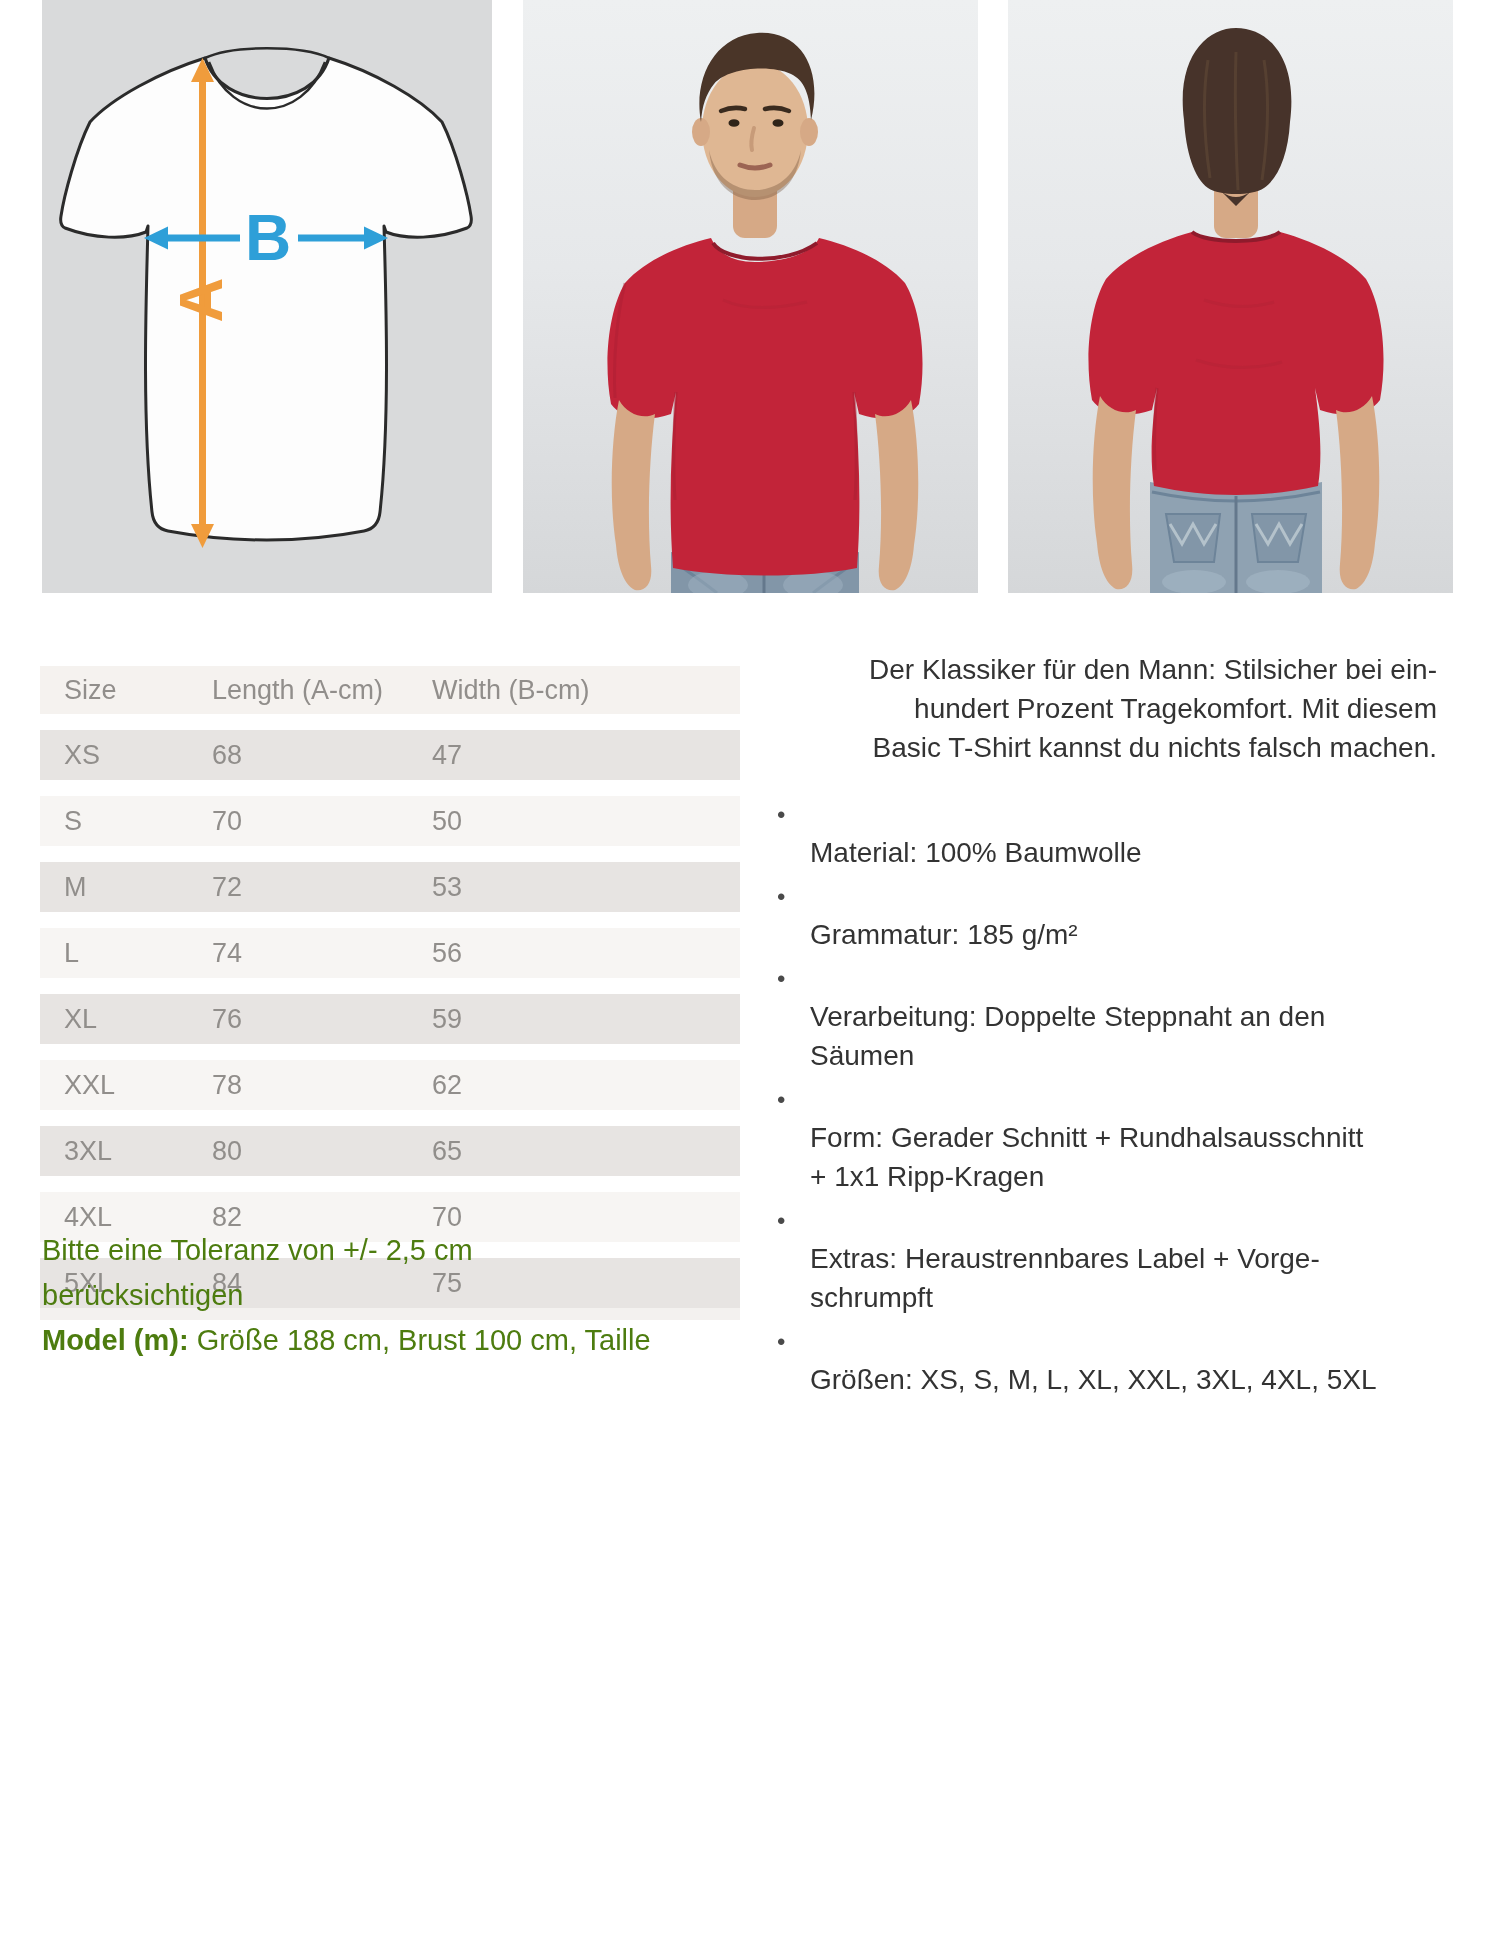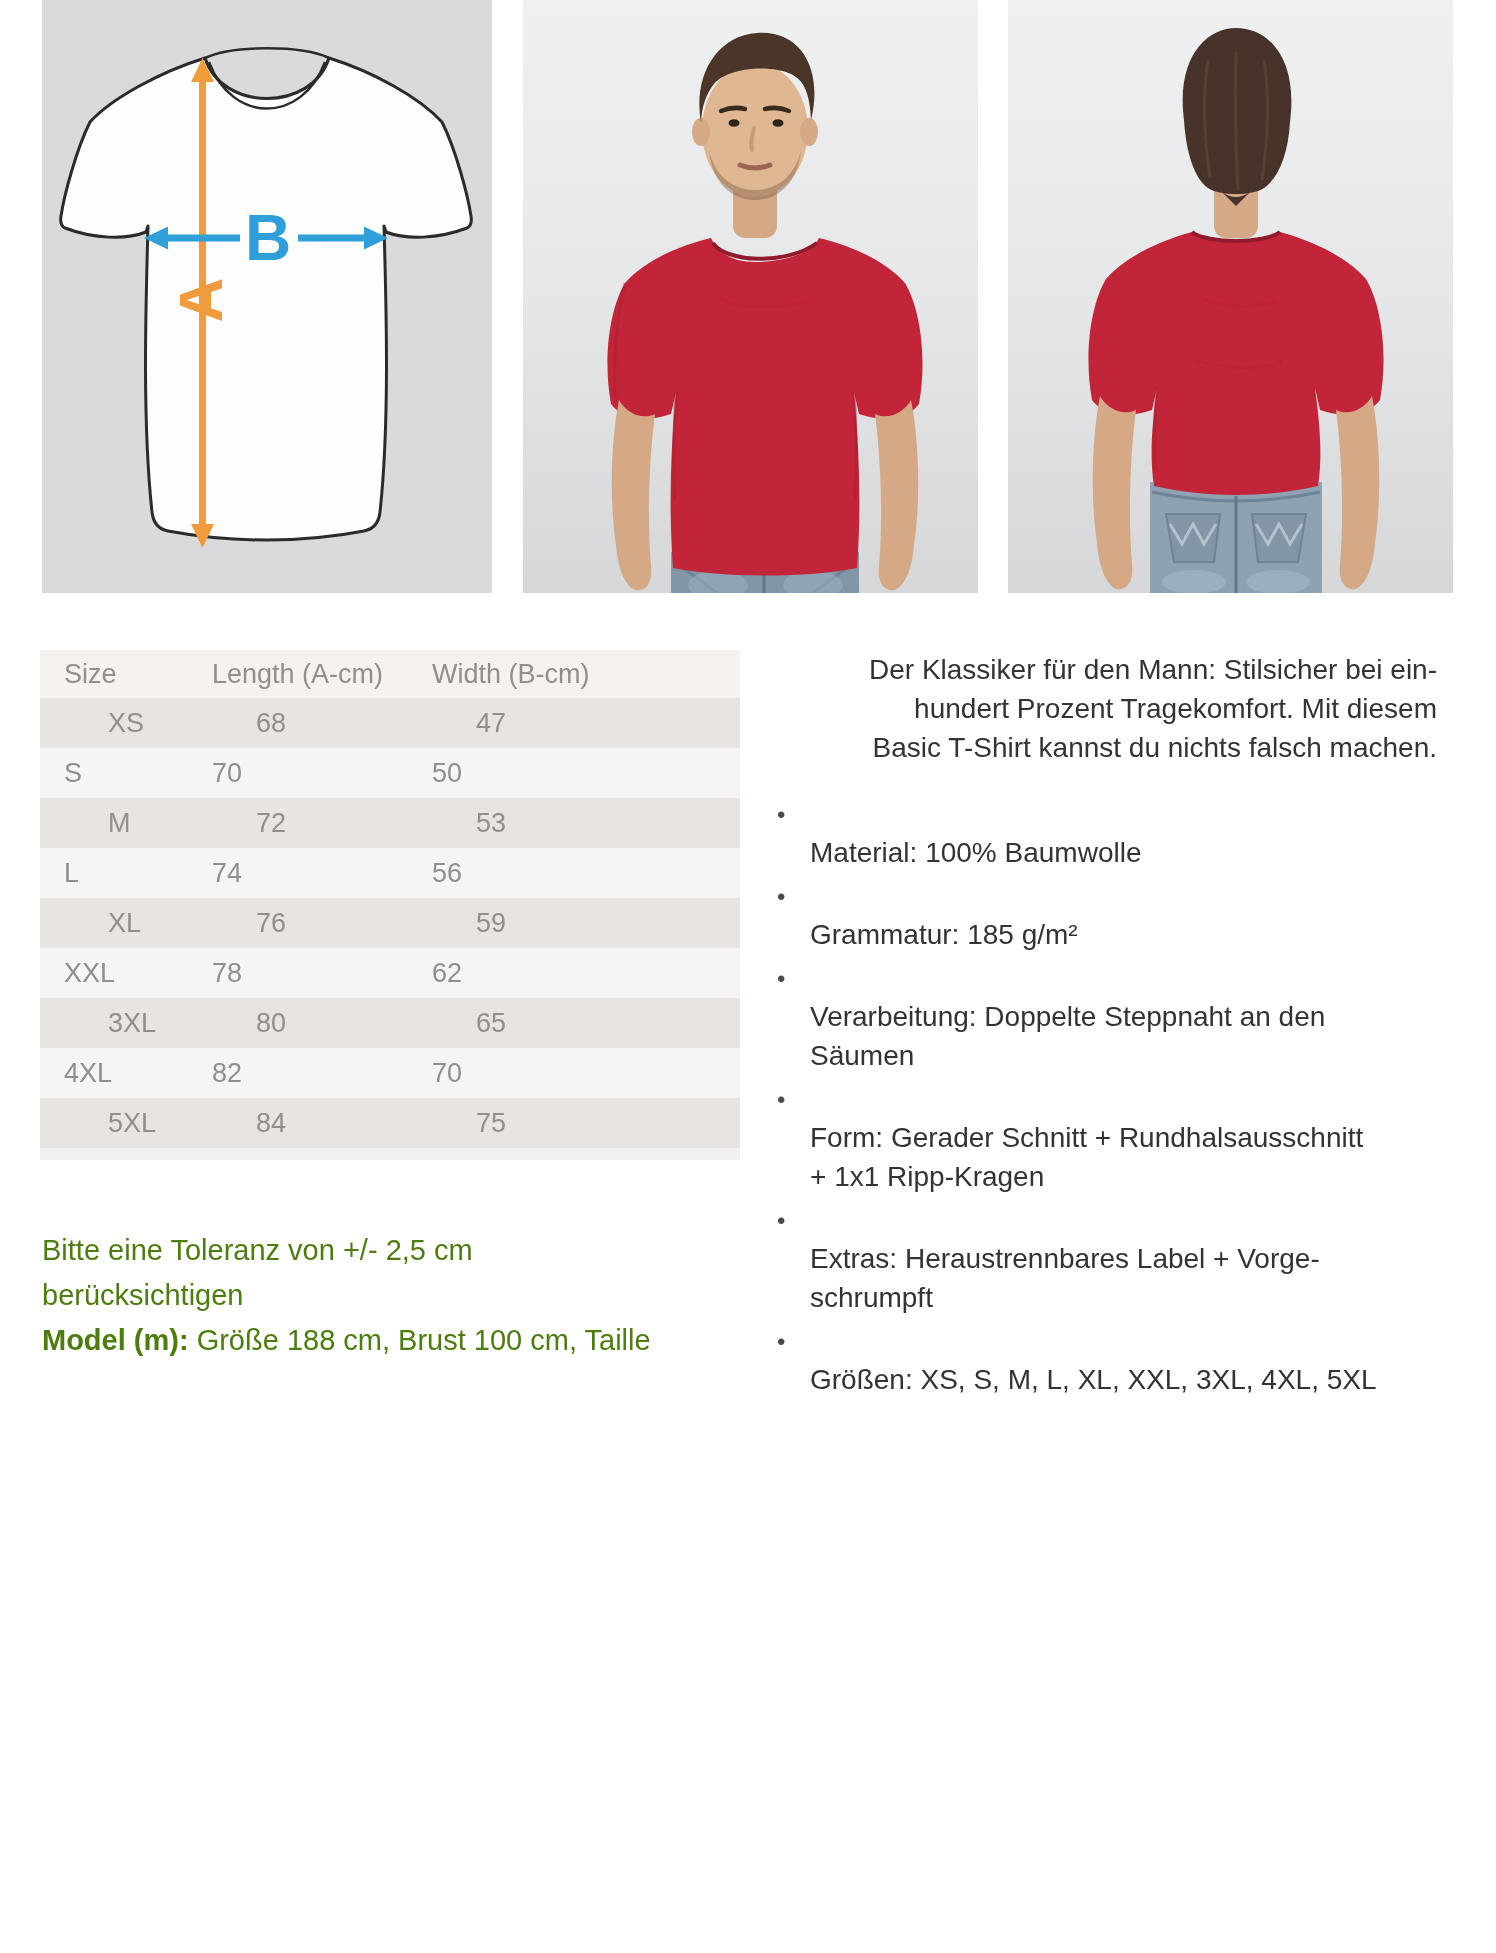--- a/index.html
+++ b/index.html
@@ -8,23 +8,23 @@
   
   .images-row{position:absolute;left:42px;top:0;display:flex;}
   .img-box{height:593px;position:relative;overflow:hidden;}
   .diagram-box{width:450px;background:#d9dadb;margin-right:31px;}
   .photo-box{width:455px;background:linear-gradient(180deg,#eef0f1 0%,#e6e8ea 45%,#d5d7d9 100%);margin-right:30px;}
   .photo-box.back{width:445px;margin-right:0;}
   .img-box svg{display:block;width:100%;height:100%;}
 
   
   .size-table{position:absolute;left:40px;top:650px;width:700px;font-size:27px;color:#918e8b;}
-  .t-row{display:flex;align-items:center;height:50px;}
+  .t-row{display:flex;align-items:center;height:50px;margin-top:16px;}
   .t-row.header{height:48px;background:#f5f2ef;}
-  .t-row.alt{background:#e7e4e2;padding-left:44px;}
+  .t-row.alt{background:#e7e4e2;}
   .t-row.light{background:#f7f5f3;}
   .c1{width:148px;padding-left:24px;}
   .c2{width:220px;}
   .c3{flex:1;}
   .table-tail{height:12px;background:#f3f1ef;}
 
   
   .note-block{position:absolute;left:42px;top:1228px;width:620px;font-size:29px;line-height:45px;color:#4d7c0f;}
   .note-block b{font-weight:bold;}
 

